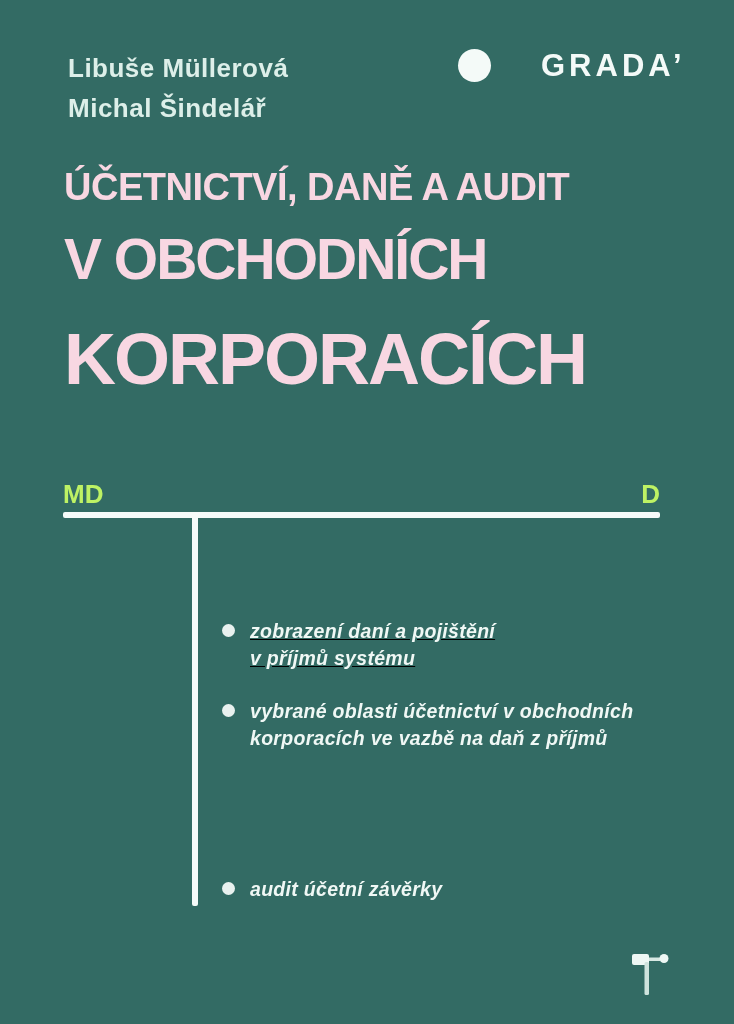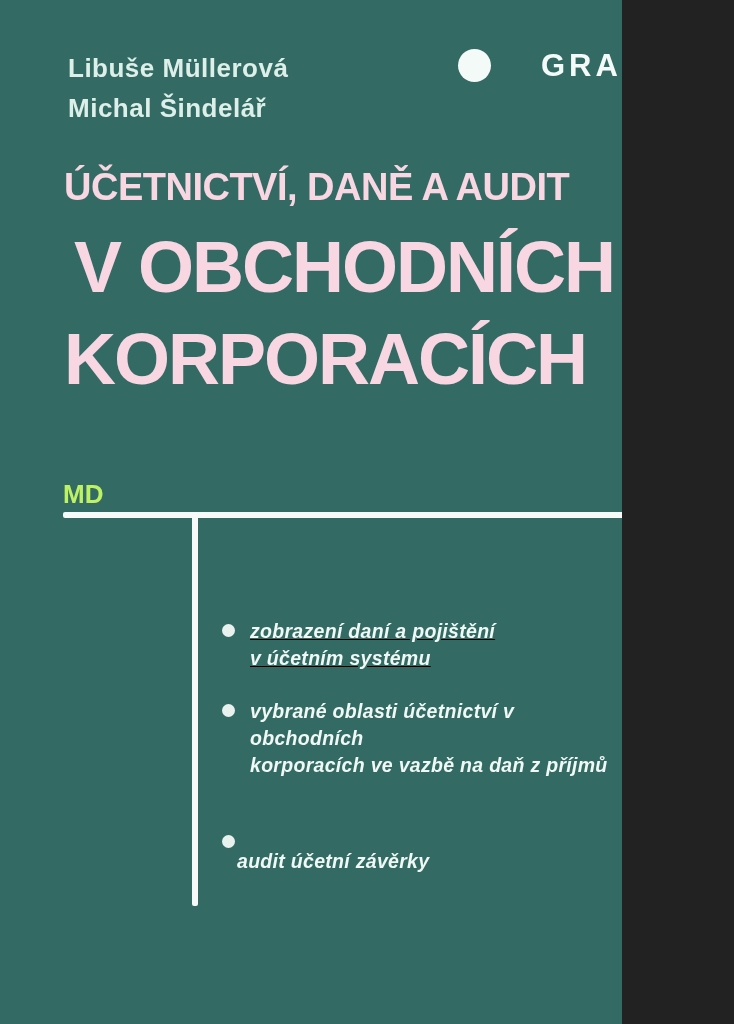--- a/index.html
+++ b/index.html
@@ -5,21 +5,21 @@
   :root{
     --bg:#336b64;
     --pink:#f8d7e2;
     --ink:#edf6f2;
   }
   *{margin:0;padding:0;box-sizing:border-box;}
   html,body{background:#222;}
   body{display:flex;justify-content:flex-start;align-items:flex-start;}
   .cover{
     position:relative;
-    width:622px;height:1024px;
+    width:734px;height:1024px;
     background:var(--bg);
     overflow:hidden;
     font-family:"Liberation Sans",sans-serif;
   }
 
   
   .authors{
     position:absolute;left:68px;top:48px;
     color:#ddefe9;
     font-size:26px;font-weight:700;line-height:40px;
@@ -41,21 +41,21 @@
     color:#f4faf8;
     font-size:31px;font-weight:700;
     letter-spacing:4px;
     line-height:33px;
   }
 
   
   .title{position:absolute;left:64px;top:0;width:660px;color:var(--pink);}
   .title-line{position:absolute;left:0;white-space:nowrap;font-weight:700;}
   .title-line.small{top:166px;font-size:38px;letter-spacing:-0.5px;}
-  .title-line.big1{top:226px;font-size:72px;letter-spacing:-2px;margin-left:10px;}
+  .title-line.big1{top:226px;font-size:57px;letter-spacing:-2px;}
   .title-line.big2{top:318px;font-size:72px;letter-spacing:-2px;}
 
   
   .hline{
     position:absolute;left:63px;top:512px;
     width:597px;height:6px;background:#f6fbf9;border-radius:2px;
   }
   .vline{
     position:absolute;left:192px;top:512px;
     width:6px;height:394px;background:#f6fbf9;border-radius:2px;
@@ -78,21 +78,21 @@
     background:#e9f1ef;
     margin-top:6px;
   }
   .bullet-text{
     margin-left:15px;
     color:#f0f8f5;
     font-size:19.5px;font-style:italic;font-weight:700;
     line-height:27px;
     letter-spacing:0.3px;
   }
-  .b1{top:536px;} .b2{top:618px;text-decoration:underline;} .b3{top:698px;} .b4{top:776px;} .b5{top:829px;flex-direction:column;}
+  .b1{top:536px;} .b2{top:618px;text-decoration:underline;} .b3{top:698px;} .b4{top:776px;} .b5{top:876px;}
 
   
   .colophon{position:absolute;left:629px;top:949px;width:42px;height:48px;}
 </style>
 </head>
 <body>
 
 <div class="cover">
 
   <div class="authors">
@@ -114,21 +114,21 @@
   <div class="md-label">MD</div>
   <div class="d-label">D</div>
   <div class="hline"></div>
   <div class="vline"></div>
 
 
   <div class="bullet b2">
     <span class="bullet-dot"></span>
     <span class="bullet-text">
       <span style="display:block">zobrazení daní a pojištění</span>
-      <span style="display:block">v účetním systému</span>
+      <span style="display:block">v příjmů systému</span>
     </span>
   </div>
 
   <div class="bullet b3">
     <span class="bullet-dot"></span>
     <span class="bullet-text">
       <span style="display:block">vybrané oblasti účetnictví v obchodních</span>
       <span style="display:block">korporacích ve vazbě na daň z příjmů</span>
     </span>
   </div>

